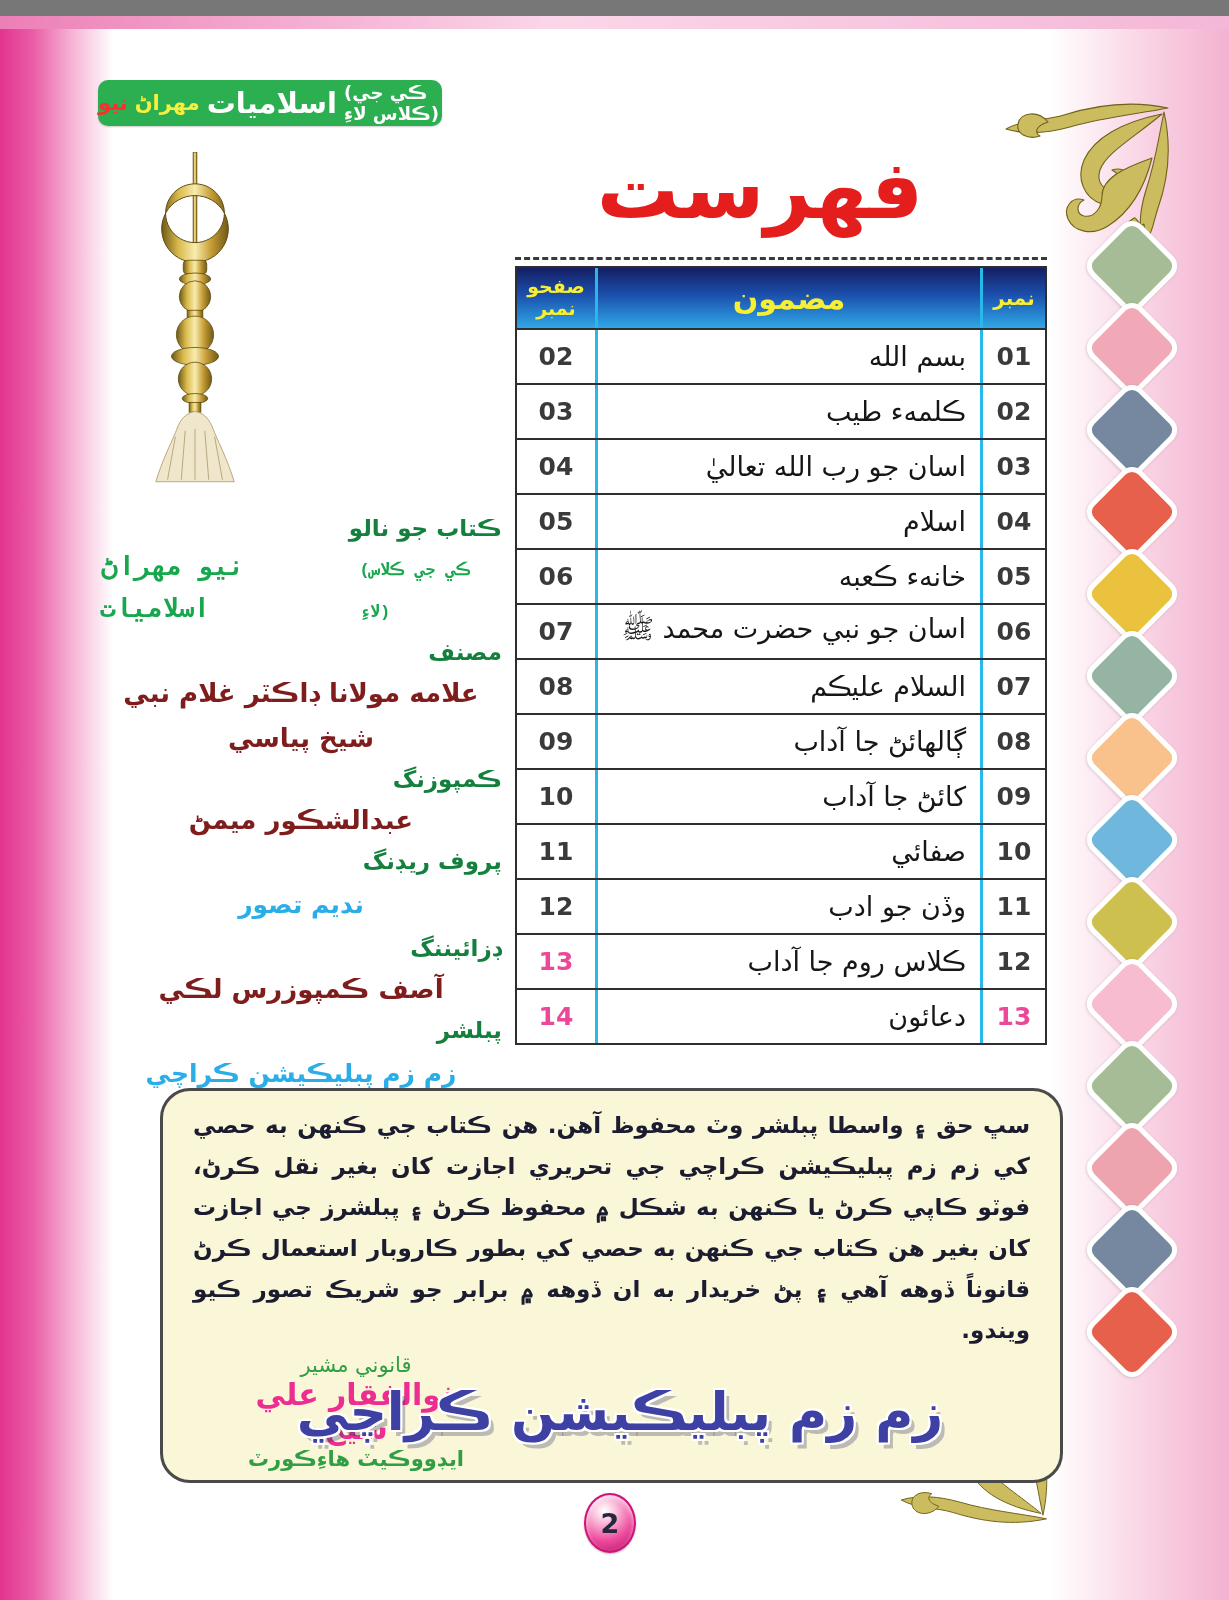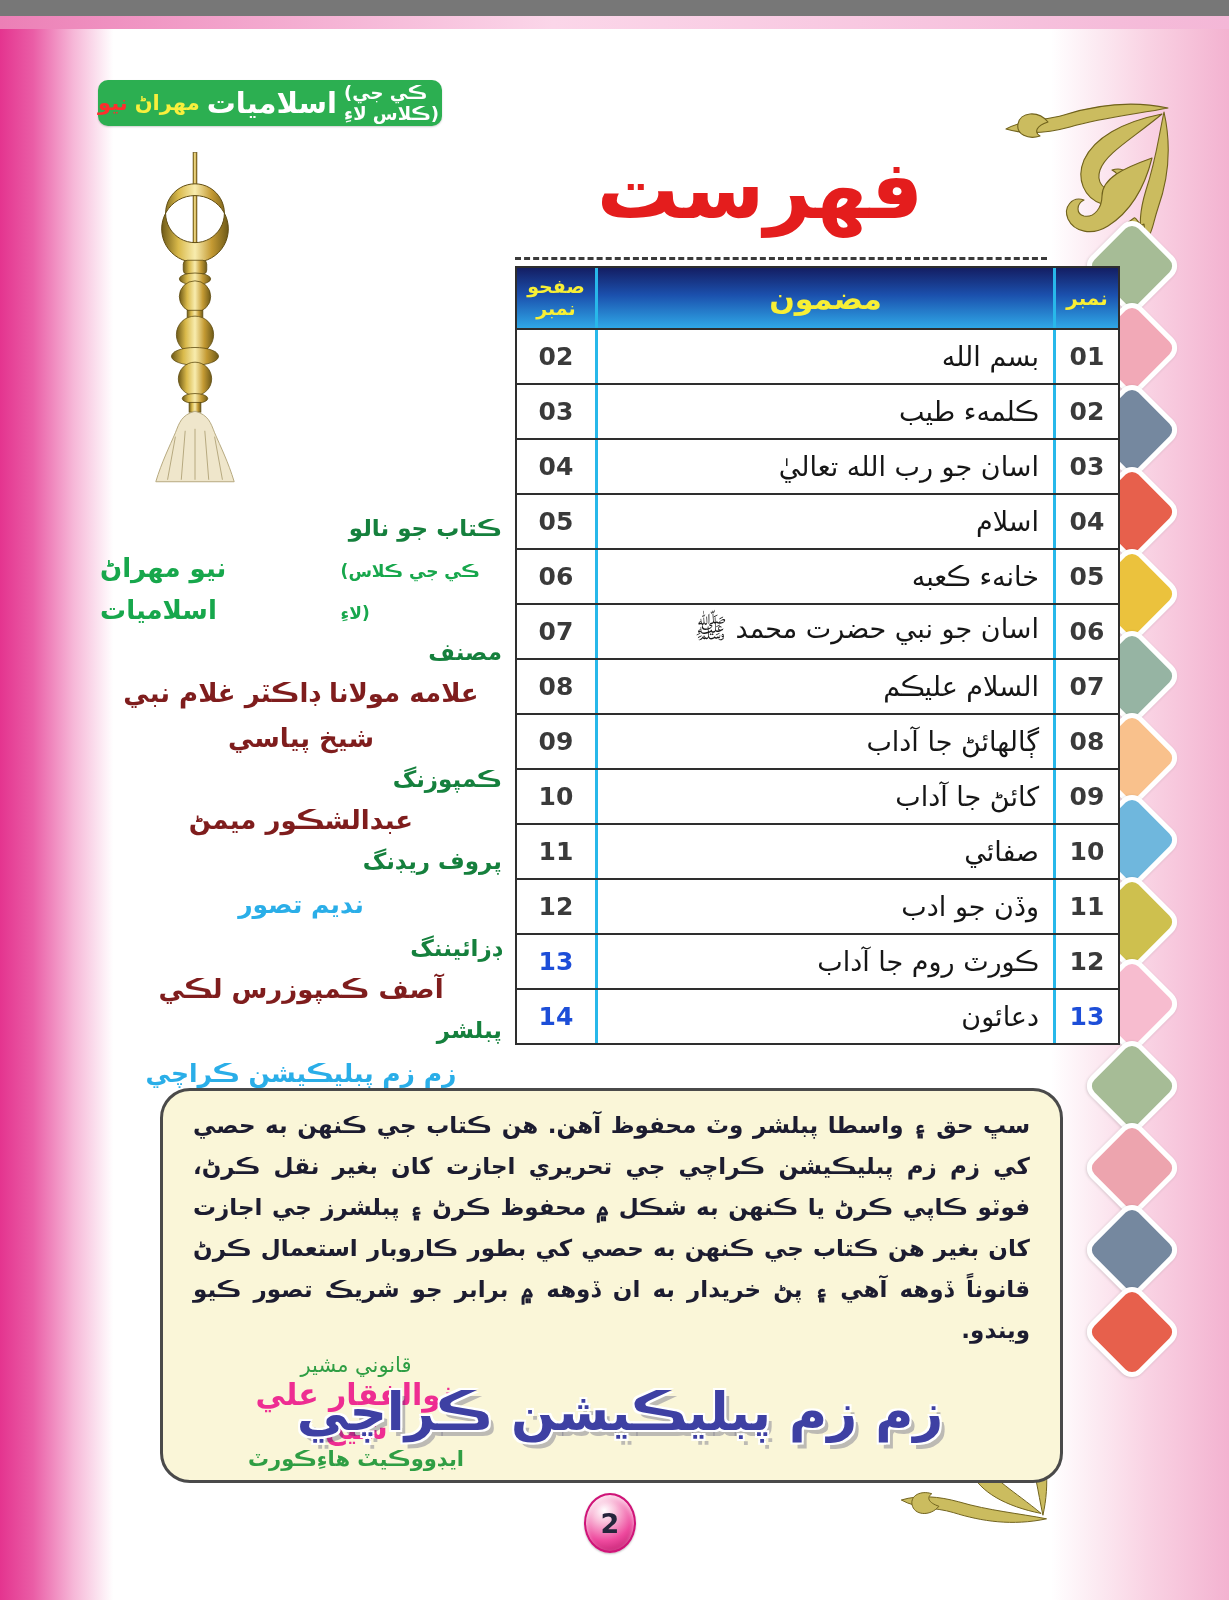--- a/index.html
+++ b/index.html
@@ -35,45 +35,45 @@
 
   
   .finial{position:absolute;left:146px;top:134px;}
 
   
   .orn-tr{position:absolute;left:1000px;top:84px;}
   .orn-br{position:absolute;left:893px;top:1380px;transform:scaleY(-1);}
 
   
   .toc-dashes{position:absolute;left:515px;top:241px;width:532px;height:0;border-top:3px dashed #3a3a3a;}
-  .toc{position:absolute;left:515px;top:250px;width:605px;border:2px solid #2e2e2e;background:#fff;box-sizing:border-box;}
+  .toc{position:absolute;left:515px;top:250px;width:532px;border:2px solid #2e2e2e;background:#fff;box-sizing:border-box;}
   .t-header{height:60px;display:flex;align-items:stretch;
     background:linear-gradient(to bottom,#141e63 0%,#1b50ad 45%,#2fa8e7 100%);
     color:#f8ef35;font-weight:bold;}
   .h-cell{display:flex;align-items:center;justify-content:center;text-align:center;}
   .h-page{width:78px;font-size:19px;line-height:1.15;}
   .h-subject{flex:1;font-size:30px;border-left:3px solid #28b8ea;border-right:3px solid #28b8ea;}
   .h-no{width:62px;font-size:20px;}
   .t-row{height:53px;display:flex;border-top:2px solid #2e2e2e;background:#fff;}
   .cell-page{width:78px;display:flex;align-items:center;justify-content:center;
     font-weight:bold;font-size:25px;color:#3a3a3a;}
   .cell-subject{flex:1;display:flex;align-items:center;direction:rtl;justify-content:flex-start;
     padding:0 14px;font-size:27px;color:#161616;
     border-left:3px solid #28b8ea;border-right:3px solid #28b8ea;box-sizing:border-box;}
   .cell-no{width:62px;display:flex;align-items:center;justify-content:center;
     font-weight:bold;font-size:25px;color:#3a3a3a;}
-  .blue{color:#1d4ed8;}
+  .blue{color:#ec4899;}
 
   
   .credits{position:absolute;left:100px;top:494px;width:402px;direction:rtl;}
   .credit-label{color:#15803d;font-size:23px;font-weight:bold;text-align:right;line-height:37px;}
   .credit-value{color:#7f1d1d;font-size:26px;font-weight:bold;text-align:center;line-height:45px;}
   .credit-value-big{color:#2aaee8;font-size:25px;font-weight:bold;text-align:center;line-height:50px;}
   .credit-book{display:flex;direction:ltr;justify-content:center;gap:7px;align-items:baseline;
-    color:#17a74c;line-height:42px;}
+    color:#17a74c;line-height:42px;font-family:Liberation Mono, monospace;}
   .credit-book .name{font-size:26px;font-weight:bold;}
   .credit-book .suffix{font-size:17px;font-weight:bold;}
 
   
   .copyright-box{position:absolute;left:160px;top:1072px;width:903px;box-sizing:border-box;
     background:#faf6d8;border:3px solid #4a4a4a;border-radius:30px;padding:14px 30px 8px;}
   .cop-body{direction:rtl;text-align:justify;color:#1c1c30;font-size:23px;font-weight:bold;line-height:1.78;}
   .advisor{direction:ltr;width:270px;margin:2px 0 0 28px;text-align:center;}
   .adv-title{color:#2f9e44;font-size:21px;font-weight:normal;line-height:25px;}
   .adv-name{color:#ee2d92;font-size:30px;font-weight:bold;line-height:34px;}
@@ -234,21 +234,21 @@
           <div class="cell-subject">صفائي</div>
           <div class="cell-no">10</div>
         </div>
         <div class="t-row">
           <div class="cell-page">12</div>
           <div class="cell-subject">وڏن جو ادب</div>
           <div class="cell-no">11</div>
         </div>
         <div class="t-row">
           <div class="cell-page blue">13</div>
-          <div class="cell-subject">ڪورٽ روم جا آداب</div>
+          <div class="cell-subject">ڪلاس روم جا آداب</div>
           <div class="cell-no">12</div>
         </div>
         <div class="t-row">
           <div class="cell-page blue">14</div>
           <div class="cell-subject">دعائون</div>
           <div class="cell-no blue">13</div>
         </div>
       </div>
   </div>
 

